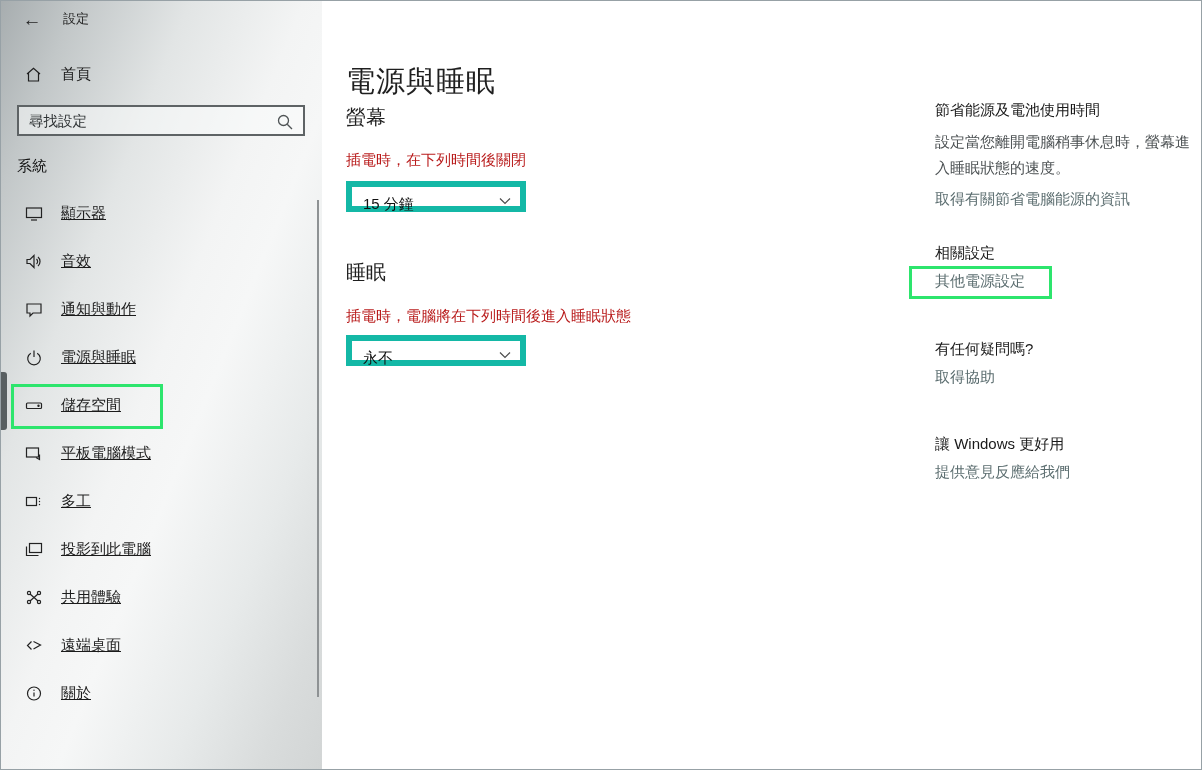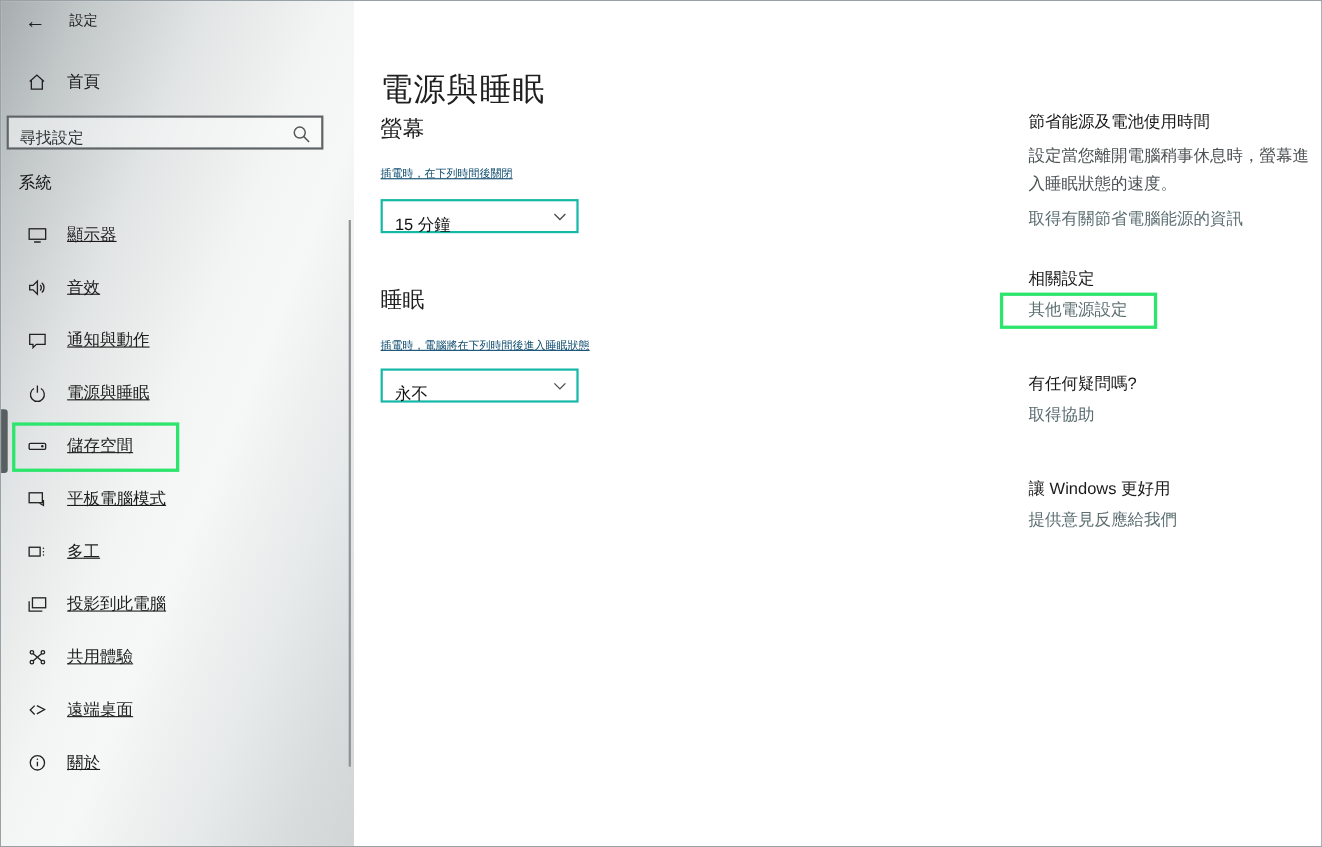--- a/index.html
+++ b/index.html
@@ -15,23 +15,23 @@
     background:linear-gradient(112deg,#a7adaf 0%,#c2c7c8 12%,#e2e5e5 30%,#f3f4f4 48%,#f6f7f7 58%,#e7eaea 76%,#d9dcdc 90%,#d2d5d5 100%);
   }
   .titlebar-left{position:absolute;left:0;top:0;width:321px;height:40px;}
   .back-btn{position:absolute;left:14px;top:4px;width:34px;height:30px;font-size:19px;
     display:flex;align-items:center;justify-content:center;color:#1f1f1f;cursor:pointer;}
   .app-title{position:absolute;left:62px;top:9px;font-size:13px;color:#1f1f1f;}
   .home-row{position:absolute;left:0;top:58px;width:321px;height:30px;display:flex;align-items:center;cursor:pointer;}
   .home-row .nav-icon{margin-left:24px;}
   .home-row .nav-label{margin-left:19px;font-size:15px;}
   .searchbox{
-    position:absolute;left:5px;top:104px;width:288px;height:31px;
+    position:absolute;left:16px;top:104px;width:288px;height:31px;
     border:2px solid #5e6365;background:rgba(250,251,251,0.55);
-    display:flex;align-items:flex-end;padding:0 34px 0 10px;
+    display:flex;align-items:center;padding:0 34px 0 10px;
   }
   .searchbox input{
     border:none;background:transparent;outline:none;width:100%;
     font-family:inherit;font-size:14.5px;color:#2f3335;padding:0;
   }
   .searchbox input::placeholder{color:#2f3335;opacity:1;}
   .search-icon{position:absolute;right:8px;top:5px;}
   .section-label{position:absolute;left:16px;top:156px;font-size:15px;color:#141414;}
   .nav-list{position:absolute;left:0;top:188px;width:316px;}
   .nav-item{height:48px;display:flex;align-items:center;cursor:pointer;text-decoration:underline;}
@@ -41,25 +41,25 @@
   .left-scroll-thumb{position:absolute;left:0;top:371px;width:6px;height:58px;background:#585f61;border-radius:0 3px 3px 0;}
   
   .win-controls{position:absolute;right:0;top:0;display:flex;}
   .win-btn{width:46px;height:31px;display:flex;align-items:center;justify-content:center;cursor:pointer;}
   
   #main{position:absolute;left:321px;top:0;width:881px;height:100%;background:#ffffff;}
   .page-title{position:absolute;left:24px;top:42px;font-size:29px;font-weight:300;color:#1f1f1f;letter-spacing:1px;}
   .sec-title{position:absolute;left:24px;font-size:20px;font-weight:400;color:#1f1f1f;}
   .sec-screen{top:103px;}
   .sec-sleep{top:258px;}
-  .field-label{position:absolute;left:24px;font-size:10px;color:#0c4a6e;text-decoration:underline;}
+  .field-label{position:absolute;left:24px;font-size:15px;color:#b91c1c;}
   .lbl-screen{top:150px;}
   .lbl-sleep{top:306px;}
   .select{
-    position:absolute;left:24px;width:180px;height:31px;border:2px solid #14b8a6;background:#fff;
+    position:absolute;left:24px;width:180px;height:31px;border:6px solid #14b8a6;background:#fff;
     display:flex;align-items:center;padding:16px 28px 0 11px;font-size:15px;color:#111;cursor:pointer;
   }
   .sel-screen{top:180px;}
   .sel-sleep{top:334px;}
   .select .chev{position:absolute;right:9px;top:10px;}
   
   .aside-block{position:absolute;left:613px;width:256px;}
   .aside-title{font-size:15px;color:#191919;margin:0 0 9px 0;}
   .aside-body{font-size:15px;color:#4d5254;line-height:26px;margin:0 0 9px 0;}
   .aside-link{font-size:15px;color:#5c6e70;cursor:pointer;display:inline-block;text-align:center;}

